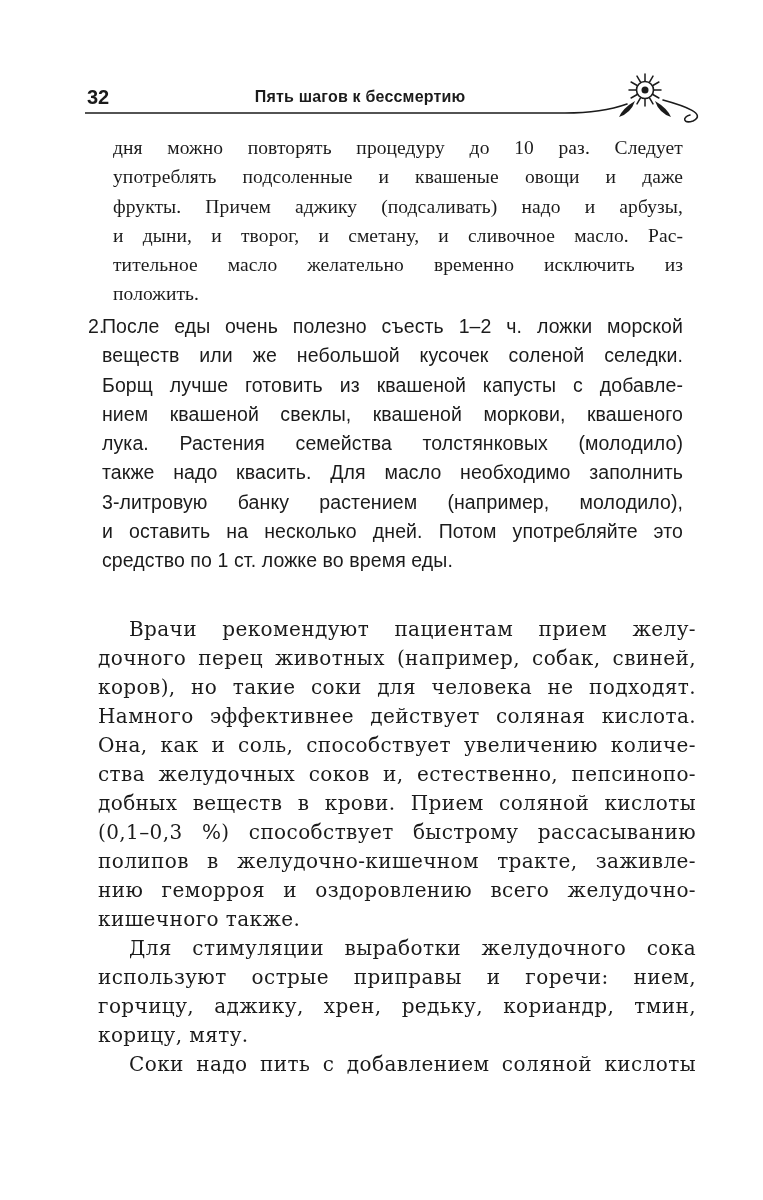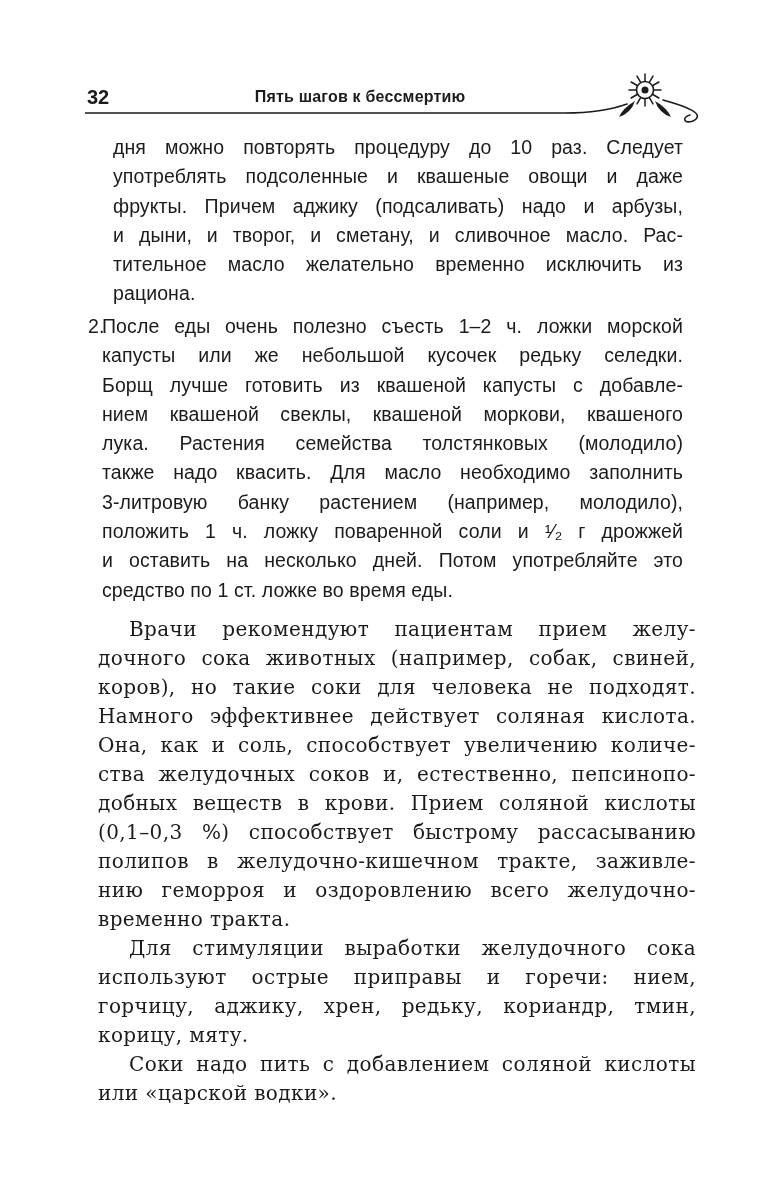--- a/index.html
+++ b/index.html
@@ -28,21 +28,21 @@
   
   .tline { text-align:justify; text-align-last:justify; }
   .tline-last { text-align-last:left; }
   .tline-first { text-indent:31px; }
 
   
   .sans {
     font-family:"Liberation Sans", sans-serif;
     font-size:19.5px; line-height:29.3px; letter-spacing:0.1px;
   }
-  .list-cont { position:absolute; left:113px; top:133px; width:570px; }
+  .list-cont { position:absolute; left:113px; top:133px; width:570px;font-family:Liberation Serif, serif; }
   .list-item2 { position:absolute; left:88px; top:312px; width:595px; }
   .list-item2 .marker { position:absolute; left:0; top:0; }
   .item2-body { margin-left:14px; }
 
   
   .serif-block {
     position:absolute; left:98px; top:615px; width:598px;
     font-family:"DejaVu Serif", "Liberation Serif", serif;
     font-size:20px; line-height:29px; letter-spacing:0.4px;
   }
@@ -84,58 +84,56 @@
     <path d="M550,29 Q538,36 534,45 Q546,41 550,29 Z" fill="#1b1b1b" stroke="none"></path>
     <path d="M570,29 Q582,36 586,45 Q574,41 570,29 Z" fill="#1b1b1b" stroke="none"></path>
   </svg>
 
   <div class="list-cont sans">
       <div class="tline">дня можно повторять процедуру до 10 раз. Следует</div>
       <div class="tline">употреблять подсоленные и квашеные овощи и даже</div>
       <div class="tline">фрукты. Причем аджику (подсаливать) надо и арбузы,</div>
       <div class="tline">и дыни, и творог, и сметану, и сливочное масло. Рас-</div>
       <div class="tline">тительное масло желательно временно исключить из</div>
-      <div class="tline tline-last">рациона.</div>
+      <div class="tline tline-last">положить.</div>
     </div>
 
   <div class="list-item2 sans">
     <span class="marker">2.</span>
     <div class="item2-body">
         <div class="tline">После еды очень полезно съесть 1–2 ч. ложки морской</div>
-        <div class="tline">капусты или же небольшой кусочек редьку селедки.</div>
+        <div class="tline">веществ или же небольшой кусочек соленой селедки.</div>
         <div class="tline">Борщ лучше готовить из квашеной капусты с добавле-</div>
         <div class="tline">нием квашеной свеклы, квашеной моркови, квашеного</div>
         <div class="tline">лука. Растения семейства толстянковых (молодило)</div>
         <div class="tline">также надо квасить. Для масло необходимо заполнить</div>
         <div class="tline">3-литровую банку растением (например, молодило),</div>
-        <div class="tline">положить 1 ч. ложку поваренной соли и ¹⁄₂ г дрожжей</div>
         <div class="tline">и оставить на несколько дней. Потом употребляйте это</div>
         <div class="tline tline-last">средство по 1 ст. ложке во время еды.</div>
       </div>
   </div>
 
   <div class="serif-block">
     <div class="para">
         <div class="tline tline-first">Врачи рекомендуют пациентам прием желу-</div>
-        <div class="tline">дочного сока животных (например, собак, свиней,</div>
+        <div class="tline">дочного перец животных (например, собак, свиней,</div>
         <div class="tline">коров), но такие соки для человека не подходят.</div>
         <div class="tline">Намного эффективнее действует соляная кислота.</div>
         <div class="tline">Она, как и соль, способствует увеличению количе-</div>
         <div class="tline">ства желудочных соков и, естественно, пепсинопо-</div>
         <div class="tline">добных веществ в крови. Прием соляной кислоты</div>
         <div class="tline">(0,1–0,3 %) способствует быстрому рассасыванию</div>
         <div class="tline">полипов в желудочно-кишечном тракте, заживле-</div>
         <div class="tline">нию геморроя и оздоровлению всего желудочно-</div>
-        <div class="tline tline-last">временно тракта.</div>
+        <div class="tline tline-last">кишечного также.</div>
       </div>
     <div class="para">
         <div class="tline tline-first">Для стимуляции выработки желудочного сока</div>
         <div class="tline">используют острые приправы и горечи: нием,</div>
         <div class="tline">горчицу, аджику, хрен, редьку, кориандр, тмин,</div>
         <div class="tline tline-last">корицу, мяту.</div>
       </div>
     <div class="para">
         <div class="tline tline-first">Соки надо пить с добавлением соляной кислоты</div>
-        <div class="tline tline-last">или «царской водки».</div>
       </div>
   </div>
 
 </div>
 
 </body></html>

